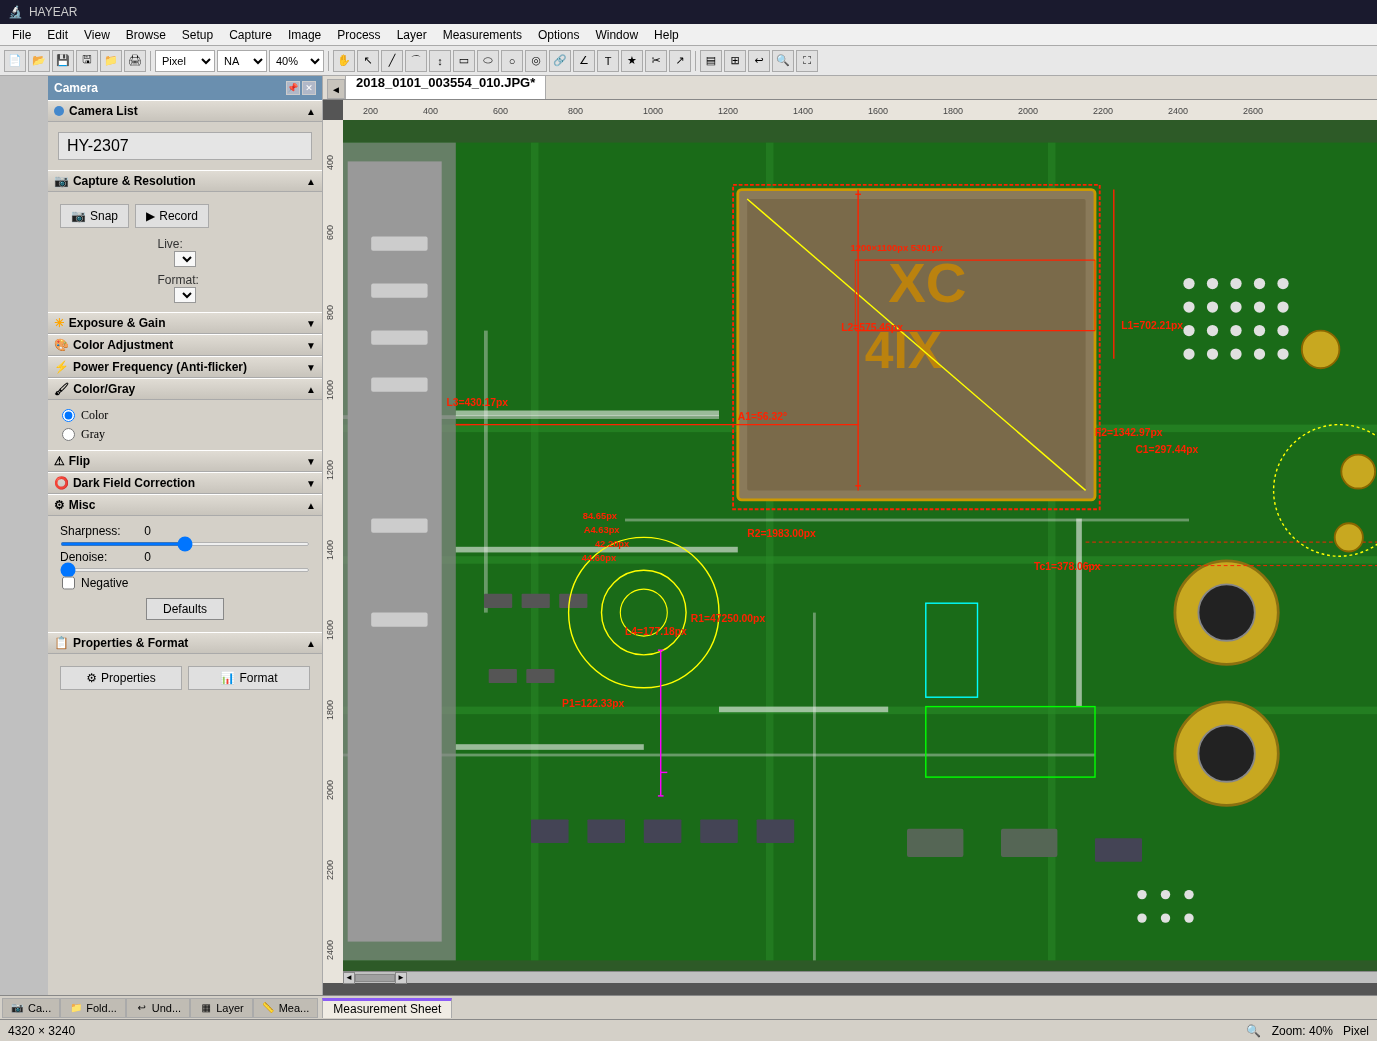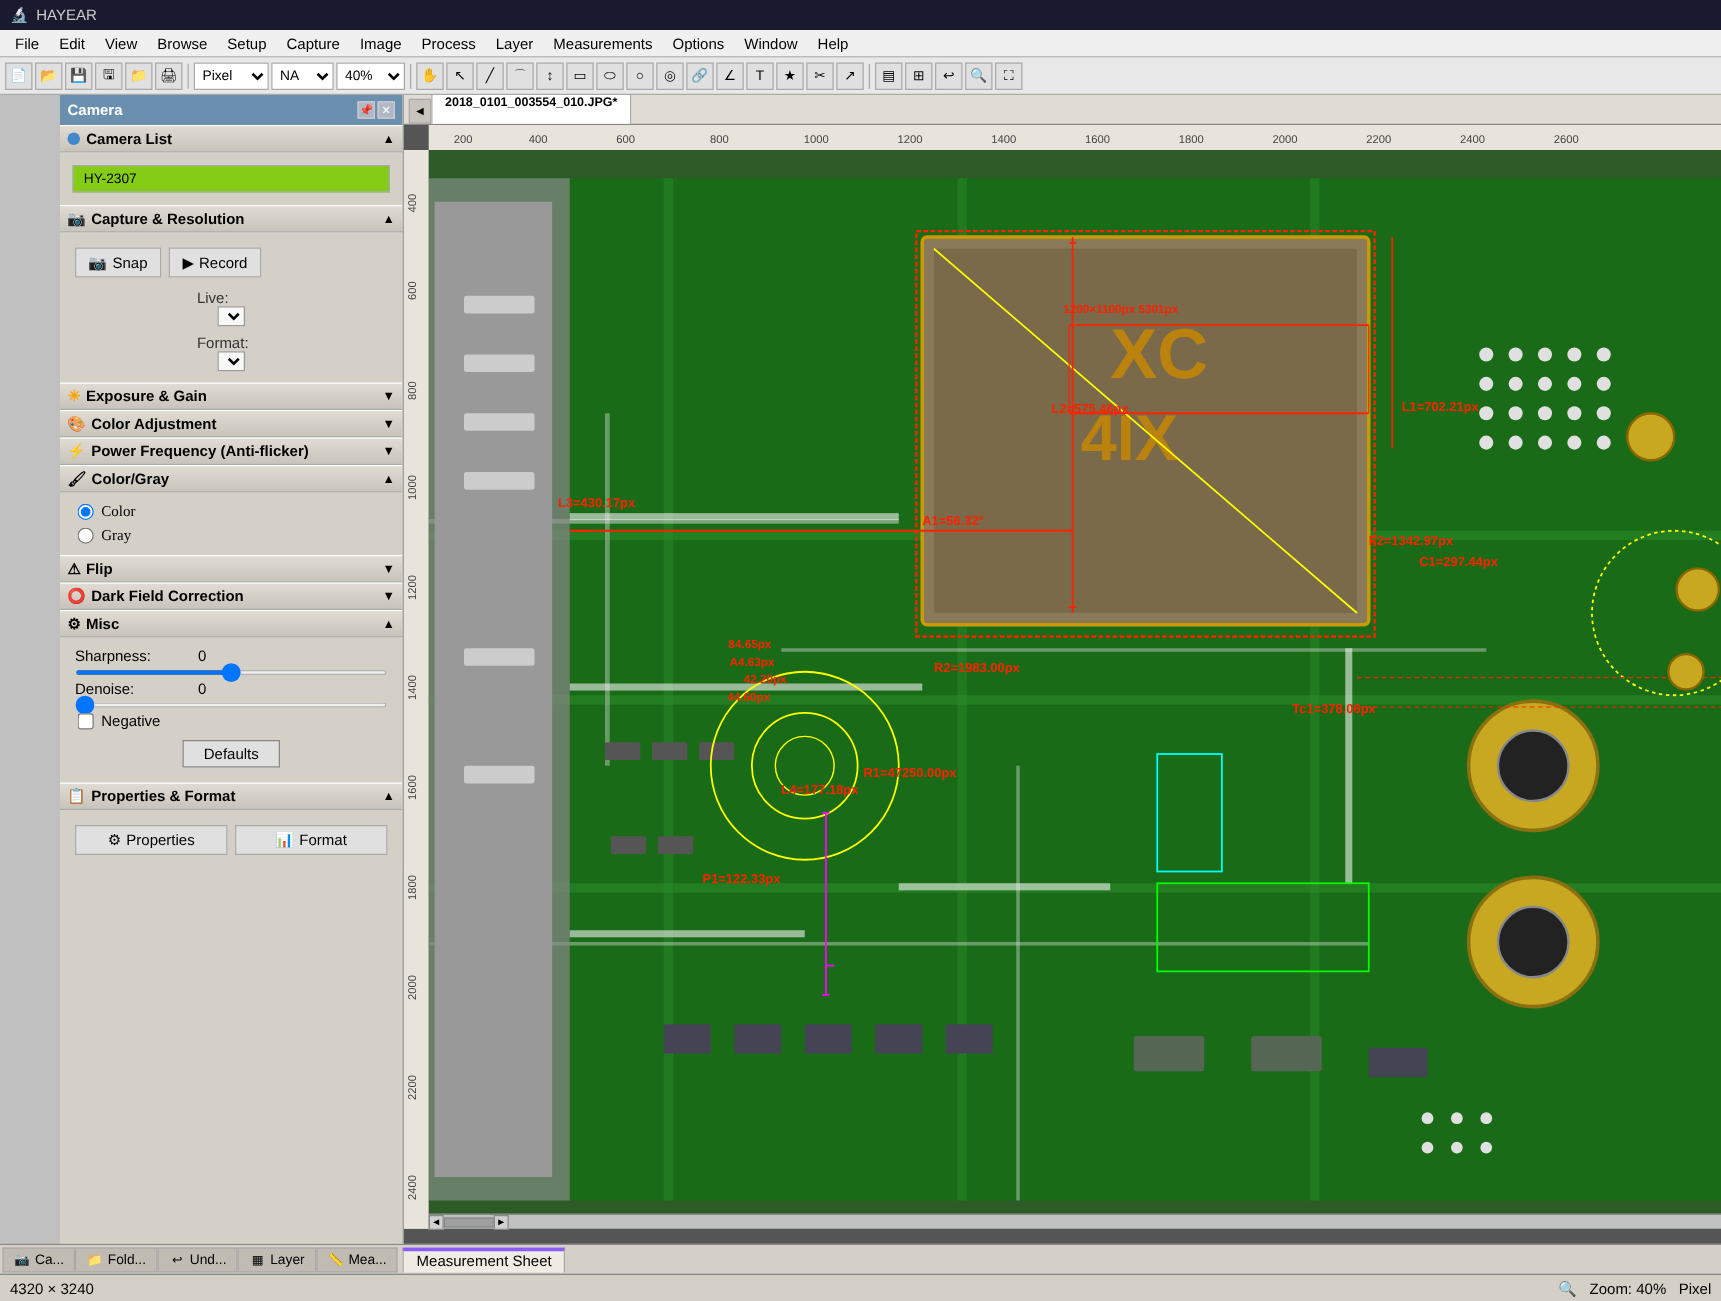--- a/index.html
+++ b/index.html
@@ -32,34 +32,34 @@
     .panel-ctrl-btn { width: 14px; height: 14px; border: 1px solid #ccc; background: #b0b8c8; cursor: pointer; display: flex; align-items: center; justify-content: center; font-size: 9px; color: white; }
 
     
     .section-header { display: flex; align-items: center; padding: 3px 6px; background: linear-gradient(to bottom, #e0dcd4, #c8c4bc); border-top: 1px solid #fff; border-bottom: 1px solid #aaa; cursor: pointer; font-size: 12px; font-weight: bold; }
     .section-header .dot { width: 10px; height: 10px; border-radius: 50%; margin-right: 5px; }
     .section-header .arrow { margin-left: auto; font-size: 10px; }
 
     .section-content { padding: 6px; background: #d4d0c8; }
 
     
-    .camera-list-item { background: #84cc16; border: 1px solid #aaa; padding: 4px 8px; font-size: 11px; margin: 4px; }
+    .camera-list-item { background: #e5e5e5; border: 1px solid #aaa; padding: 4px 8px; font-size: 16px; margin: 4px; }
 
     
     .snap-record-row { display: flex; align-items: center; gap: 6px; padding: 6px; }
     .snap-btn { display: flex; align-items: center; gap: 4px; background: #e0e0e0; border: 1px solid #aaa; padding: 4px 10px; cursor: pointer; font-size: 12px; }
     .record-btn { display: flex; align-items: center; gap: 4px; background: #e0e0e0; border: 1px solid #aaa; padding: 4px 10px; cursor: pointer; font-size: 12px; }
 
     
     .form-row { display: flex; align-items: center; padding: 3px 6px; flex-direction: column; }
     .form-label { width: 55px; font-size: 12px; color: #333; }
     .form-select { flex: 1; height: 20px; font-size: 11px; border: 1px solid #999; background: #f8f8f8; }
 
     
-    .slider-row { display: flex; align-items: flex-start; padding: 2px 6px; gap: 20px; }
+    .slider-row { display: flex; align-items: flex-start; padding: 2px 6px; gap: 6px; }
     .slider-label { width: 65px; font-size: 12px; }
     .slider-val { width: 20px; font-size: 12px; text-align: right; }
     .slider-input { flex: 1; height: 4px; }
 
     
     .radio-row { display: flex; align-items: center; padding: 2px 8px; gap: 6px; }
     .radio-row label { font-size: 12px; font-family: Liberation Serif, serif; }
 
     
     .check-row { display: flex; padding: 2px 8px; gap: 6px; }
@@ -71,21 +71,21 @@
     
     .prop-format-row { display: flex; align-items: center; gap: 6px; padding: 6px; }
     .prop-btn { flex: 1; display: flex; align-items: center; justify-content: center; gap: 4px; background: #e0e0e0; border: 1px solid #aaa; padding: 4px; cursor: pointer; font-size: 12px; }
 
     
     #image-area { flex: 1; background: #555; position: relative; overflow: hidden; }
 
     
     #tab-bar { background: #e0dcd4; height: 24px; display: flex; align-items: flex-end; padding: 0 4px; border-bottom: 1px solid #888; }
     .tab-nav-btn { width: 18px; height: 20px; background: #c8c4bc; border: 1px solid #aaa; cursor: pointer; display: flex; align-items: center; justify-content: center; font-size: 10px; }
-    .tab { background: #f0ece4; border: 1px solid #aaa; border-bottom: none; padding: 3px 10px; font-size: 10px; cursor: pointer; display: flex; align-items: center; gap: 6px; height: 35px; }
+    .tab { background: #f0ece4; border: 1px solid #aaa; border-bottom: none; padding: 3px 10px; font-size: 13px; cursor: pointer; display: flex; align-items: center; gap: 6px; height: 35px; }
     .tab.active { background: white; font-weight: bold; }
 
     
     #pcb-container { position: absolute; left: 20px; top: 20px; right: 0; bottom: 0; overflow: hidden; background: #2d5a27; }
 
     
     .h-ruler-canvas { position: absolute; top: 0; left: 20px; right: 0; height: 20px; background: #e8e4dc; }
     .v-ruler-canvas { position: absolute; left: 0; top: 20px; width: 20px; bottom: 0; background: #e8e4dc; }
 
     

